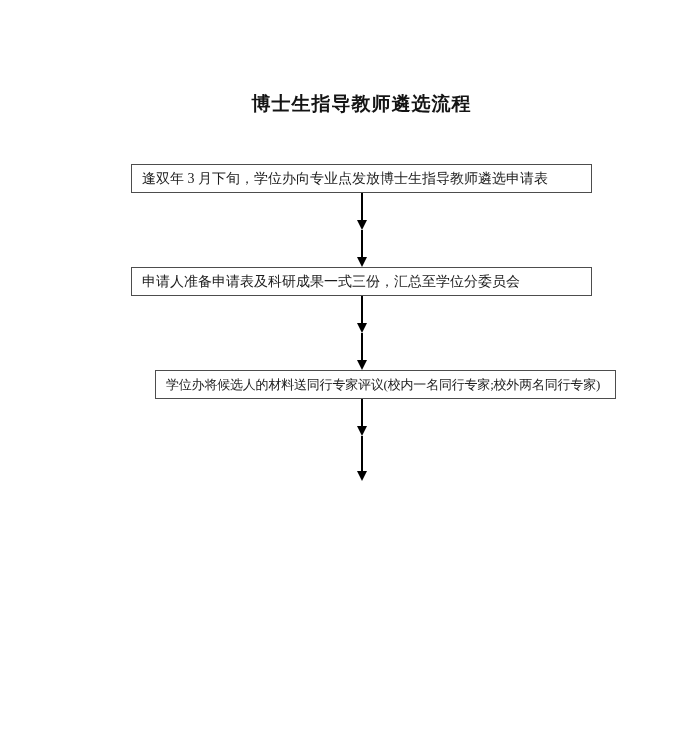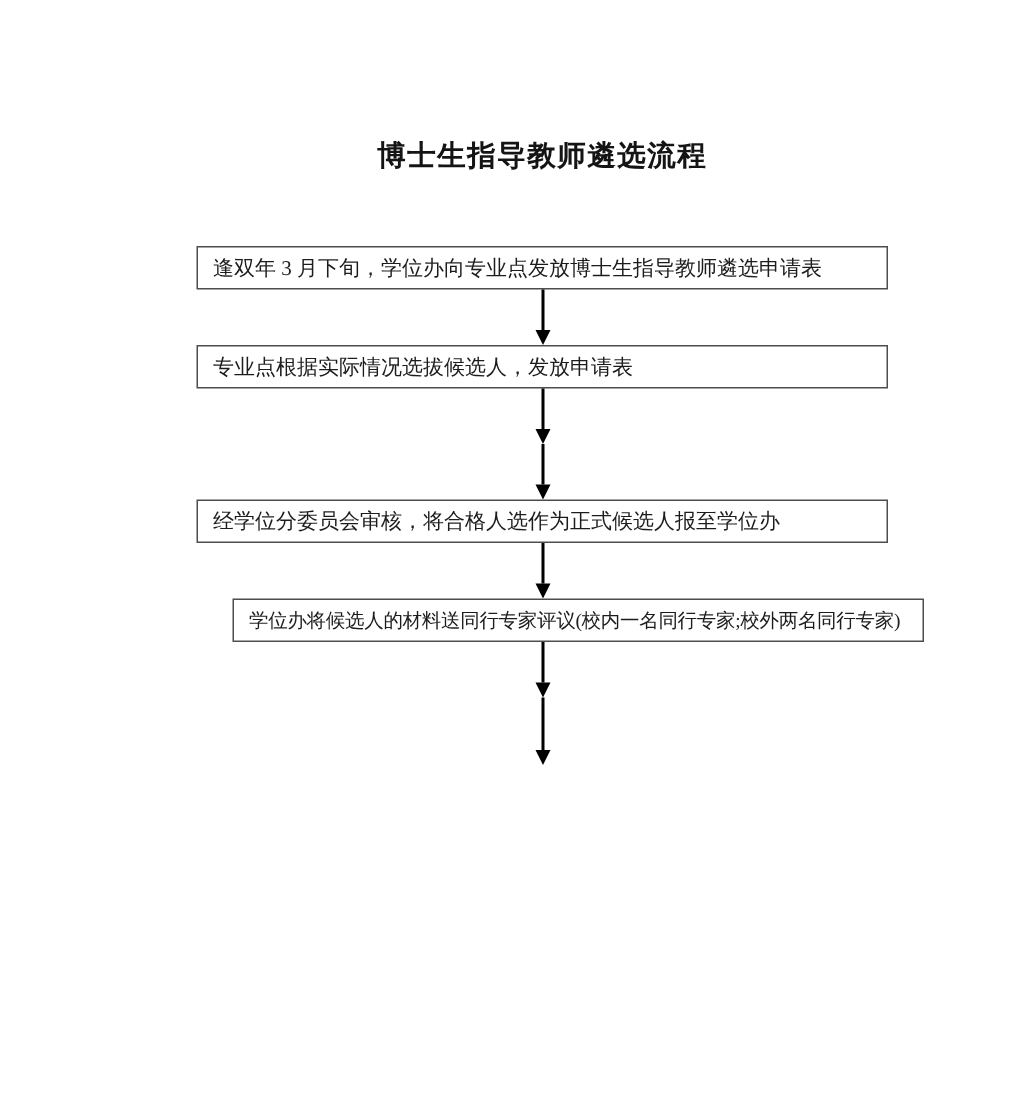--- a/index.html
+++ b/index.html
@@ -90,34 +90,33 @@
 
   <div class="flow">
 
     <div class="flow-step">逢双年 3 月下旬，学位办向专业点发放博士生指导教师遴选申请表</div>
 
     <div class="connector">
       <div class="arrow-line"></div>
       <div class="arrow-head"></div>
     </div>
 
-    <div class="flow-step">专业点根据实际情况选拔候选人，发放申请表</div>
 
     <div class="connector">
       <div class="arrow-line"></div>
       <div class="arrow-head"></div>
     </div>
 
+    <div class="flow-step">申请人准备申请表及科研成果一式三份，汇总至学位分委员会</div>
 
     <div class="connector">
       <div class="arrow-line"></div>
       <div class="arrow-head"></div>
     </div>
 
-    <div class="flow-step">经学位分委员会审核，将合格人选作为正式候选人报至学位办</div>
 
     <div class="connector">
       <div class="arrow-line"></div>
       <div class="arrow-head"></div>
     </div>
 
     <div class="flow-step tight">学位办将候选人的材料送同行专家评议(校内一名同行专家;校外两名同行专家)</div>
 
     <div class="connector">
       <div class="arrow-line"></div>

